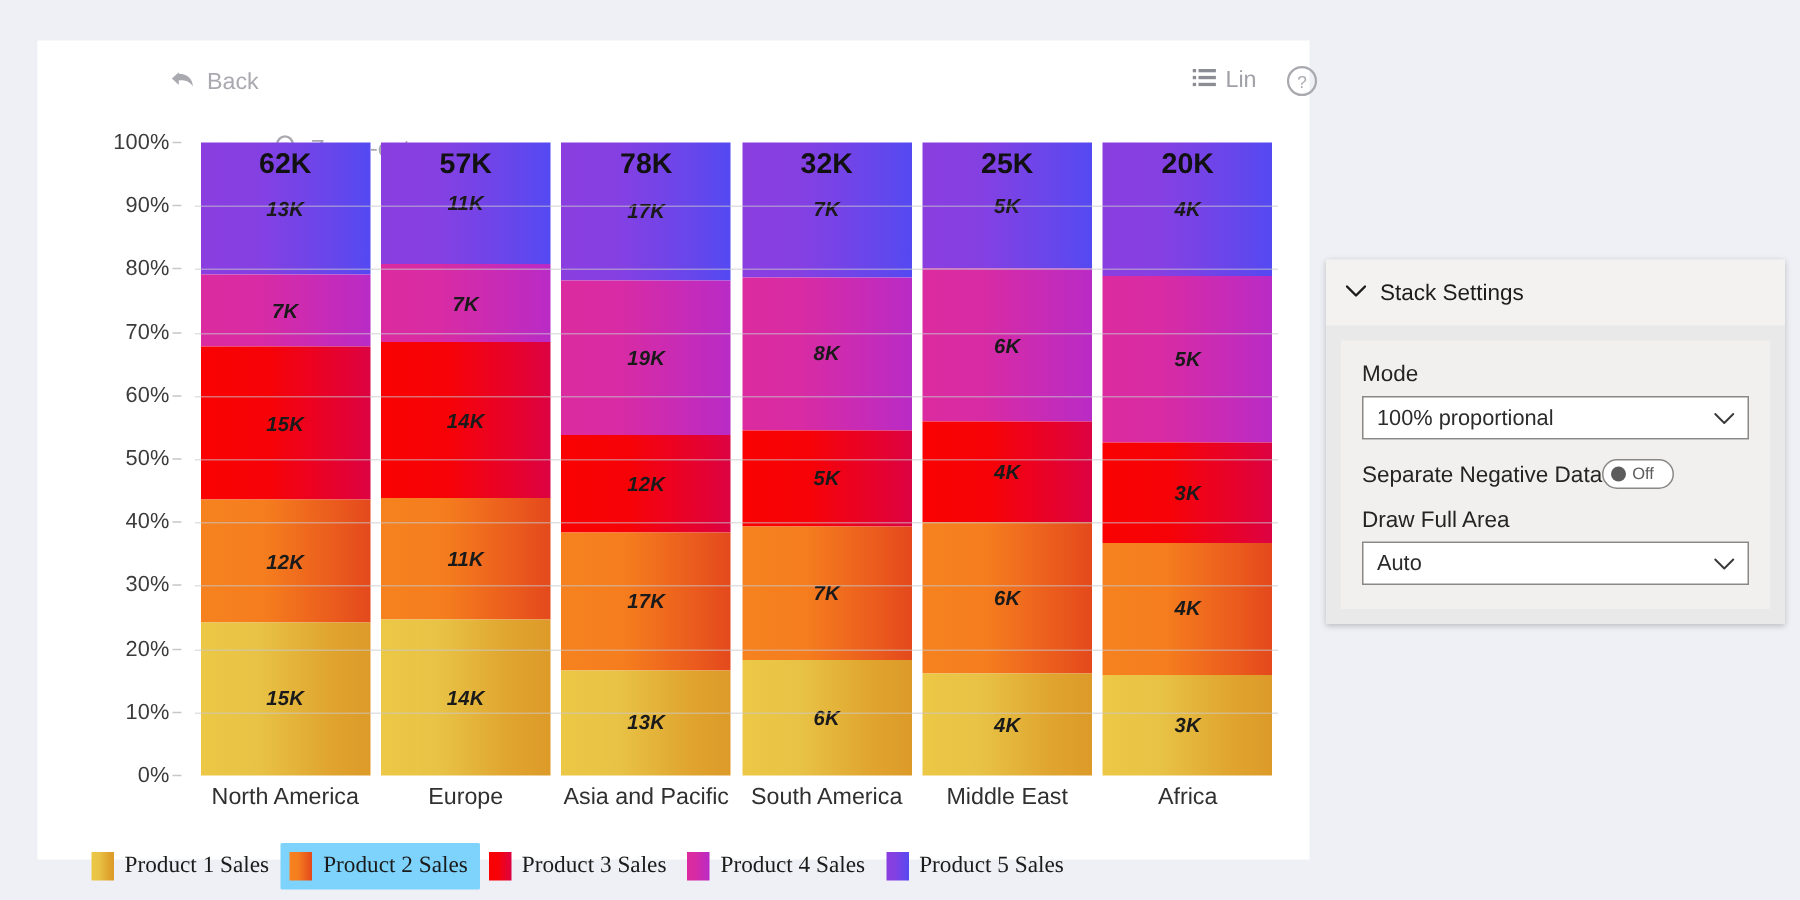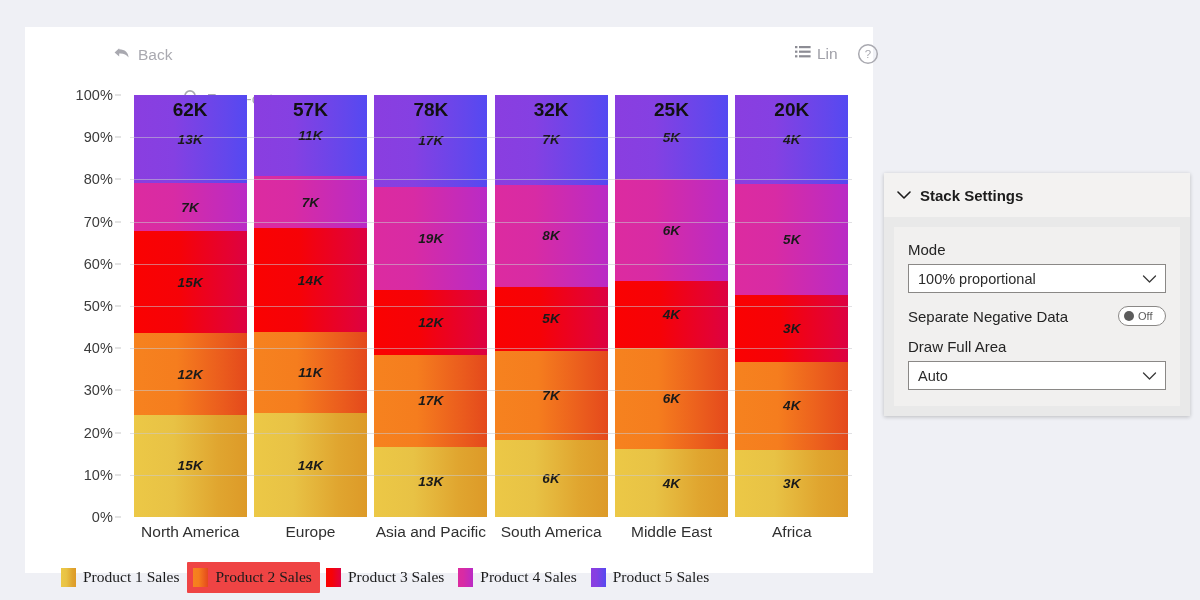--- a/index.html
+++ b/index.html
@@ -182,21 +182,21 @@
     box-sizing: border-box;
   }
   .legend-item {
     display: flex;
     align-items: center;
     gap: 7px;
     padding: 6px 8px 6px 6px;
     cursor: pointer;
     border-radius: 1px;
   }
-  .legend-item.hovered { background: #ef4444; }
+  .legend-item.hovered { background: #7dd3fc; }
   .legend-swatch {
     width: 15px;
     height: 19px;
     flex: none;
   }
   .legend-text {
     font-size: 15.5px;
     color: #1b1b1b;
     white-space: nowrap;
     font-family: Liberation Serif, serif;
@@ -217,21 +217,21 @@
     background: #f3f2f1;
     display: flex;
     align-items: center;
     gap: 9px;
     padding: 0 0 0 13px;
     cursor: pointer;
     box-sizing: border-box;
   }
   #settings-header .hdr-text {
     font-size: 15px;
-    font-weight: bold;
+    font-weight: normal;
     color: #1c1c1c;
   }
   #settings-body {
     margin: 10px;
     background: #f1f0ef;
     padding: 14px 14px 16px 14px;
     box-sizing: border-box;
   }
   .field-label {
     font-size: 15px;
@@ -259,21 +259,20 @@
   .select-chevron {
     position: absolute;
     right: 8px;
     top: 50%;
     transform: translateY(-50%);
     line-height: 0;
   }
   .toggle-row {
     display: flex;
     align-items: center;
-    justify-content: space-between;
     margin-bottom: 12px;
   }
   .toggle-row .field-label { margin-bottom: 0; }
   .toggle {
     display: flex;
     align-items: center;
     gap: 4px;
     width: 48px;
     height: 20px;
     border: 1px solid #8a8886;

